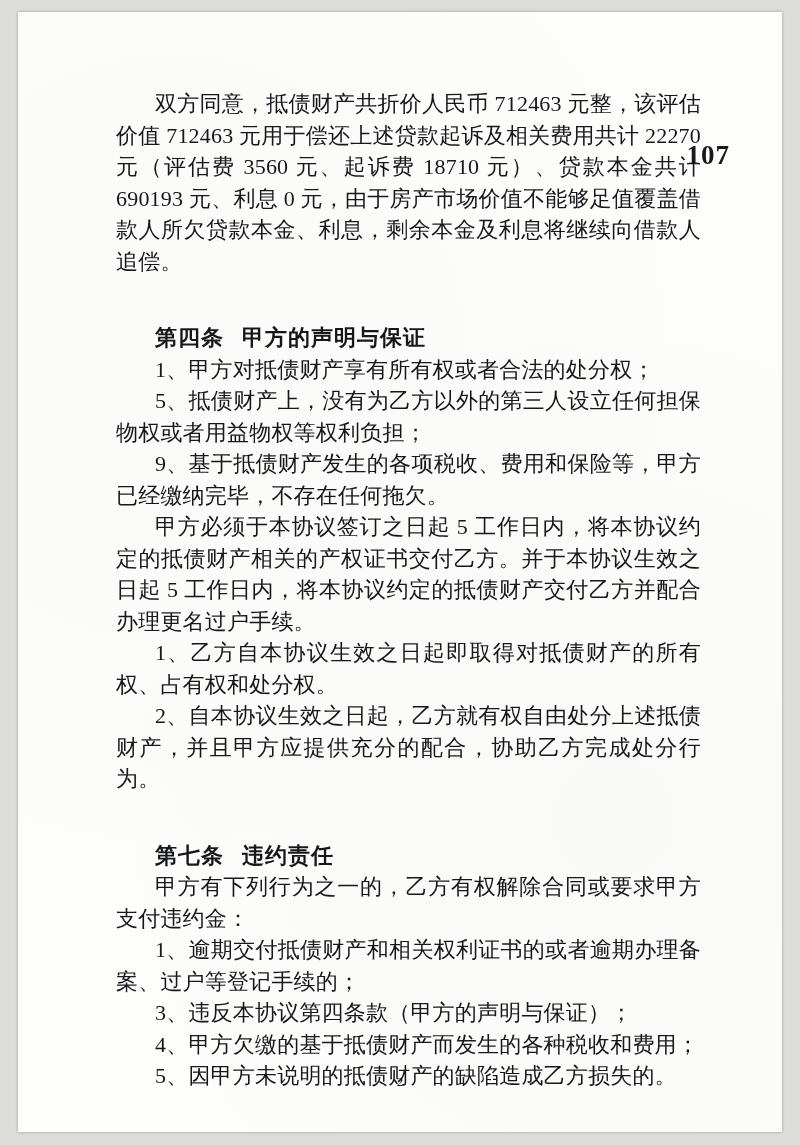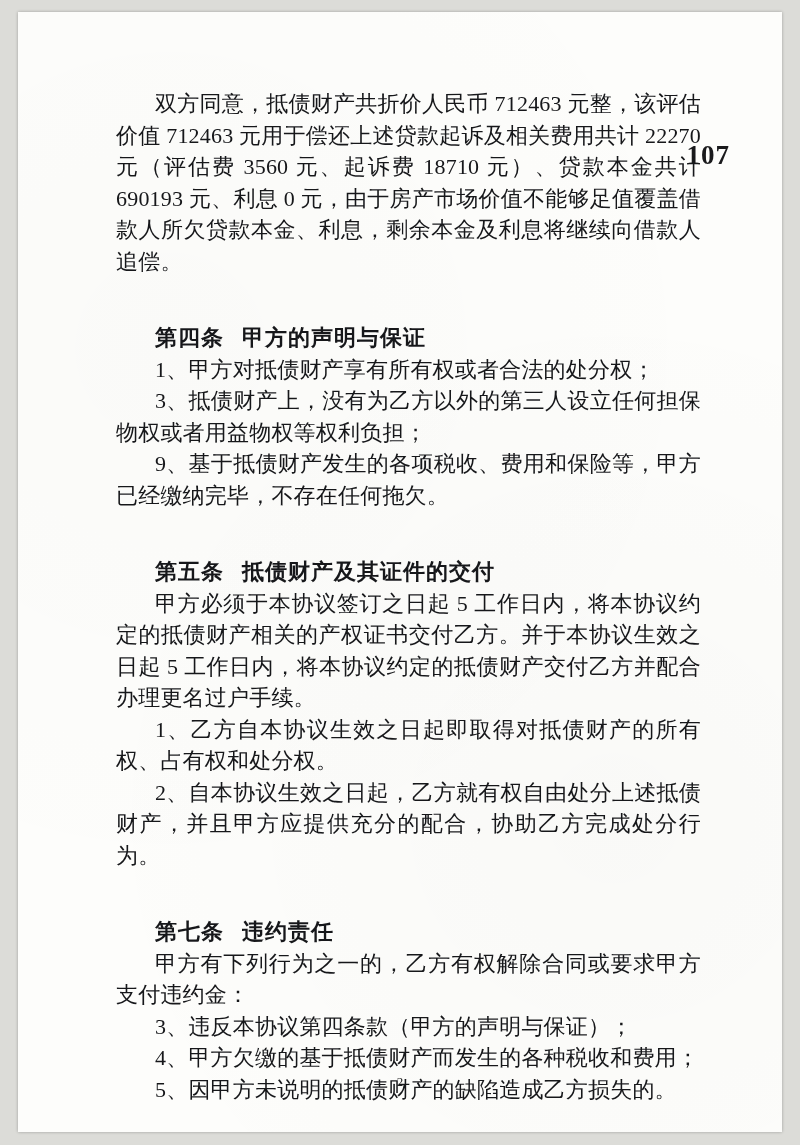--- a/index.html
+++ b/index.html
@@ -90,35 +90,35 @@
 
   <div class="pagenum-stamp">107</div>
 
   <div class="content">
 
     <p class="indent2">双方同意，抵债财产共折价人民币 712463 元整，该评估价值 712463 元用于偿还上述贷款起诉及相关费用共计 22270 元（评估费 3560 元、起诉费 18710 元）、贷款本金共计 690193 元、利息 0 元，由于房产市场价值不能够足值覆盖借款人所欠贷款本金、利息，剩余本金及利息将继续向借款人追偿。</p>
 
     <p class="heading"><span>第四条</span><span class="sp"></span><span>甲方的声明与保证</span></p>
 
     <p class="indent2">1、甲方对抵债财产享有所有权或者合法的处分权；</p>
-    <p class="indent2">3、抵债财产上，没有为乙方以外的第三人设立任何担保物权或者用益物权等权利负担；</p>
+    <p class="indent2">5、抵债财产上，没有为乙方以外的第三人设立任何担保物权或者用益物权等权利负担；</p>
     <p class="indent2">9、基于抵债财产发生的各项税收、费用和保险等，甲方已经缴纳完毕，不存在任何拖欠。</p>
 
-    <p class="heading"><span>第五条</span><span class="sp"></span><span>抵债财产及其证件的交付</span></p>
 
     <p class="indent2">甲方必须于本协议签订之日起 5 工作日内，将本协议约定的抵债财产相关的产权证书交付乙方。并于本协议生效之日起 5 工作日内，将本协议约定的抵债财产交付乙方并配合办理更名过户手续。</p>
 
 
     <p class="indent2">1、乙方自本协议生效之日起即取得对抵债财产的所有权、占有权和处分权。</p>
     <p class="indent2">2、自本协议生效之日起，乙方就有权自由处分上述抵债财产，并且甲方应提供充分的配合，协助乙方完成处分行为。</p>
 
     <p class="heading"><span>第七条</span><span class="sp"></span><span>违约责任</span></p>
 
     <p class="indent2">甲方有下列行为之一的，乙方有权解除合同或要求甲方支付违约金：</p>
 
+    <p class="indent2">1、逾期交付抵债财产和相关权利证书的或者逾期办理备案、过户等登记手续的；</p>
     <p class="indent2">3、违反本协议第四条款（甲方的声明与保证）；</p>
     <p class="indent2">4、甲方欠缴的基于抵债财产而发生的各种税收和费用；</p>
     <p class="indent2">5、因甲方未说明的抵债财产的缺陷造成乙方损失的。</p>
 
     <p class="heading"><span>第八条</span><span class="sp"></span><span>协议的生效及变更</span></p>
 
     <p class="indent2">1、本协议自双方约定的条件成就之日起生效。</p>
 
   </div>
 

